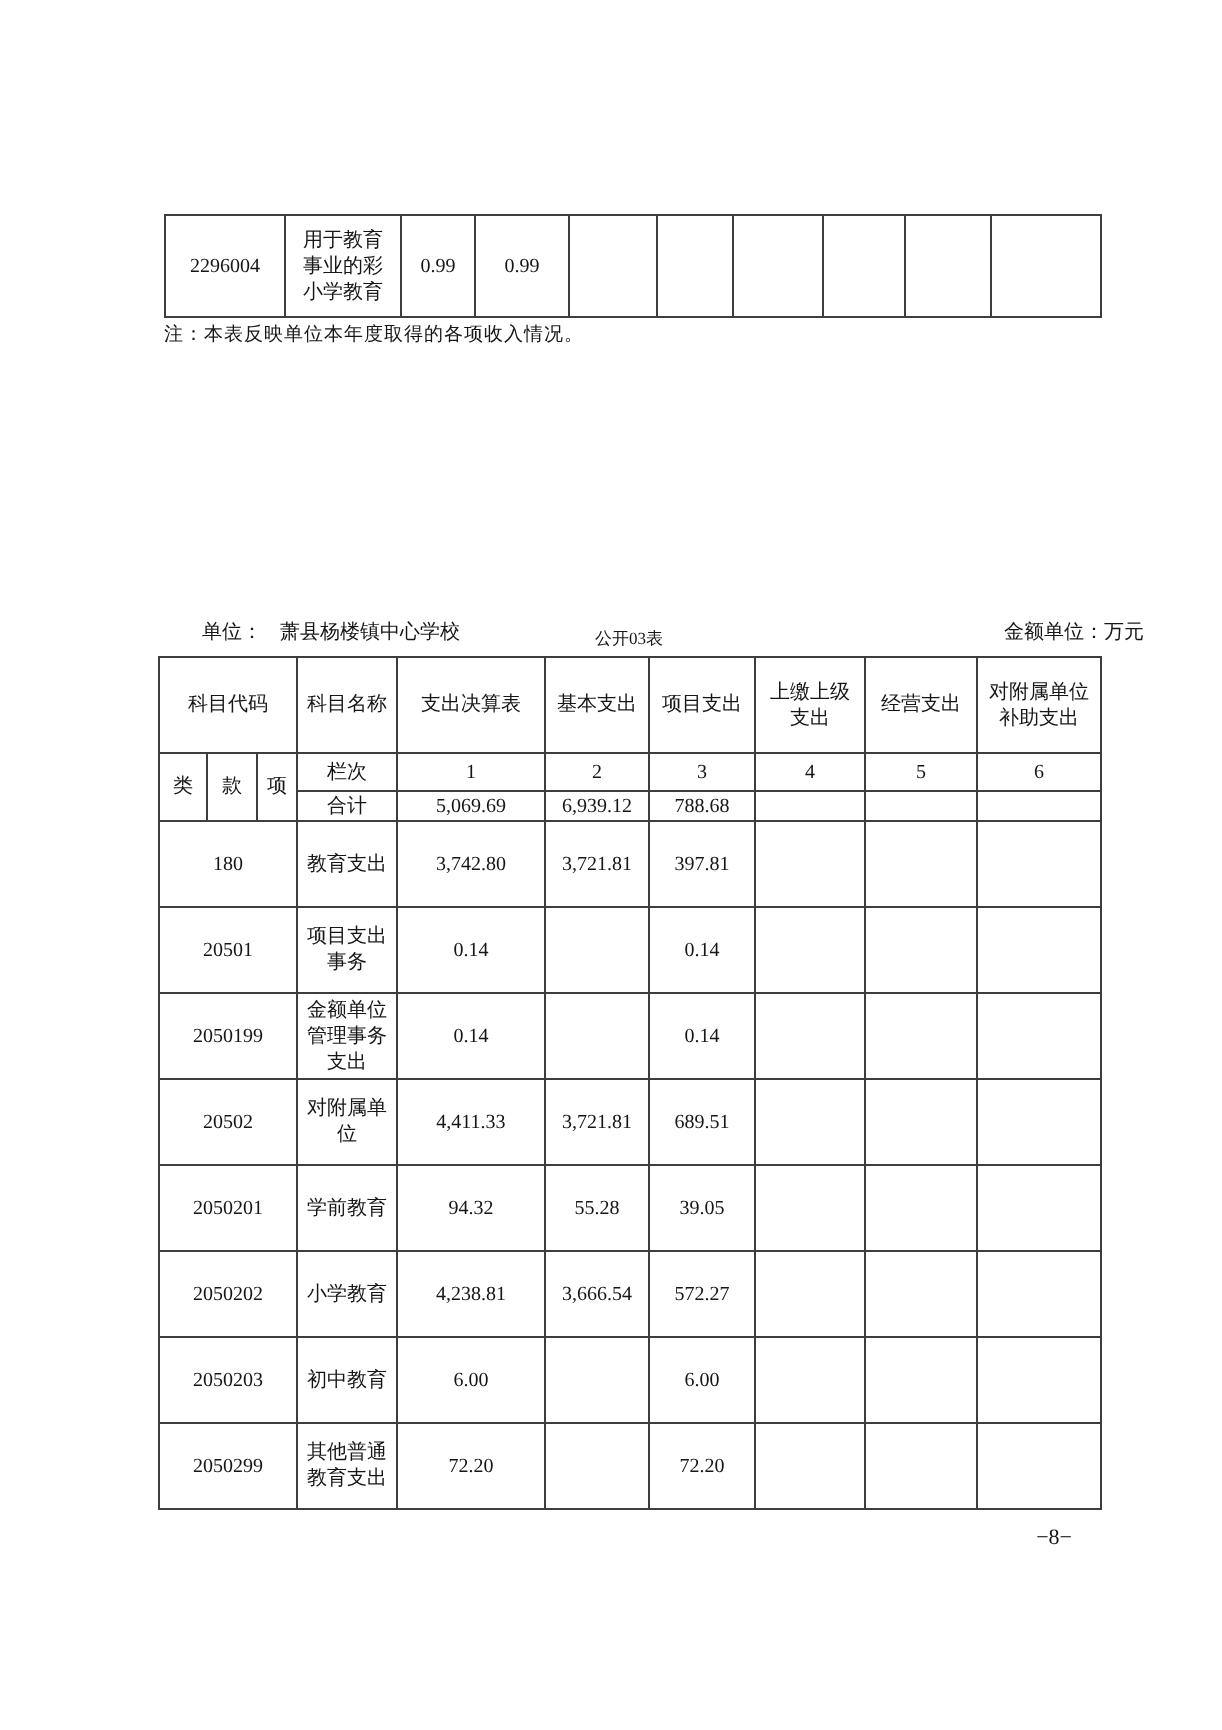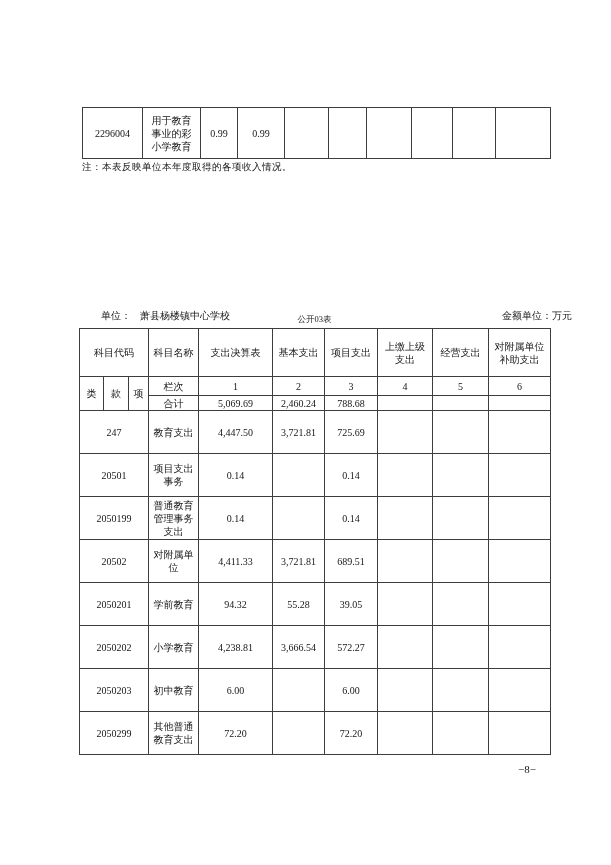--- a/index.html
+++ b/index.html
@@ -138,54 +138,54 @@
         <td>1</td>
         <td>2</td>
         <td>3</td>
         <td>4</td>
         <td>5</td>
         <td>6</td>
       </tr>
       <tr class="h-total">
         <td>合计</td>
         <td class="bold">5,069.69</td>
-        <td class="bold">2,460.24</td>
+        <td class="bold">6,939.12</td>
         <td class="bold">788.68</td>
         <td class="bold"></td>
         <td class="bold"></td>
         <td class="bold"></td>
       </tr>
     </tbody>
     <tbody>
     <tr class="h-data">
-      <td colspan="3">247</td>
+      <td colspan="3">180</td>
       <td>教育支出</td>
-      <td>4,447.50</td>
+      <td>3,742.80</td>
       <td>3,721.81</td>
-      <td>725.69</td>
+      <td>397.81</td>
       <td></td>
       <td></td>
       <td></td>
     </tr>
 
     <tr class="h-data">
       <td colspan="3">20501</td>
       <td>项目支出
 事务</td>
       <td>0.14</td>
       <td></td>
       <td>0.14</td>
       <td></td>
       <td></td>
       <td></td>
     </tr>
 
     <tr class="h-data">
       <td colspan="3">2050199</td>
-      <td>普通教育
+      <td>金额单位
 管理事务
 支出</td>
       <td>0.14</td>
       <td></td>
       <td>0.14</td>
       <td></td>
       <td></td>
       <td></td>
     </tr>
 

